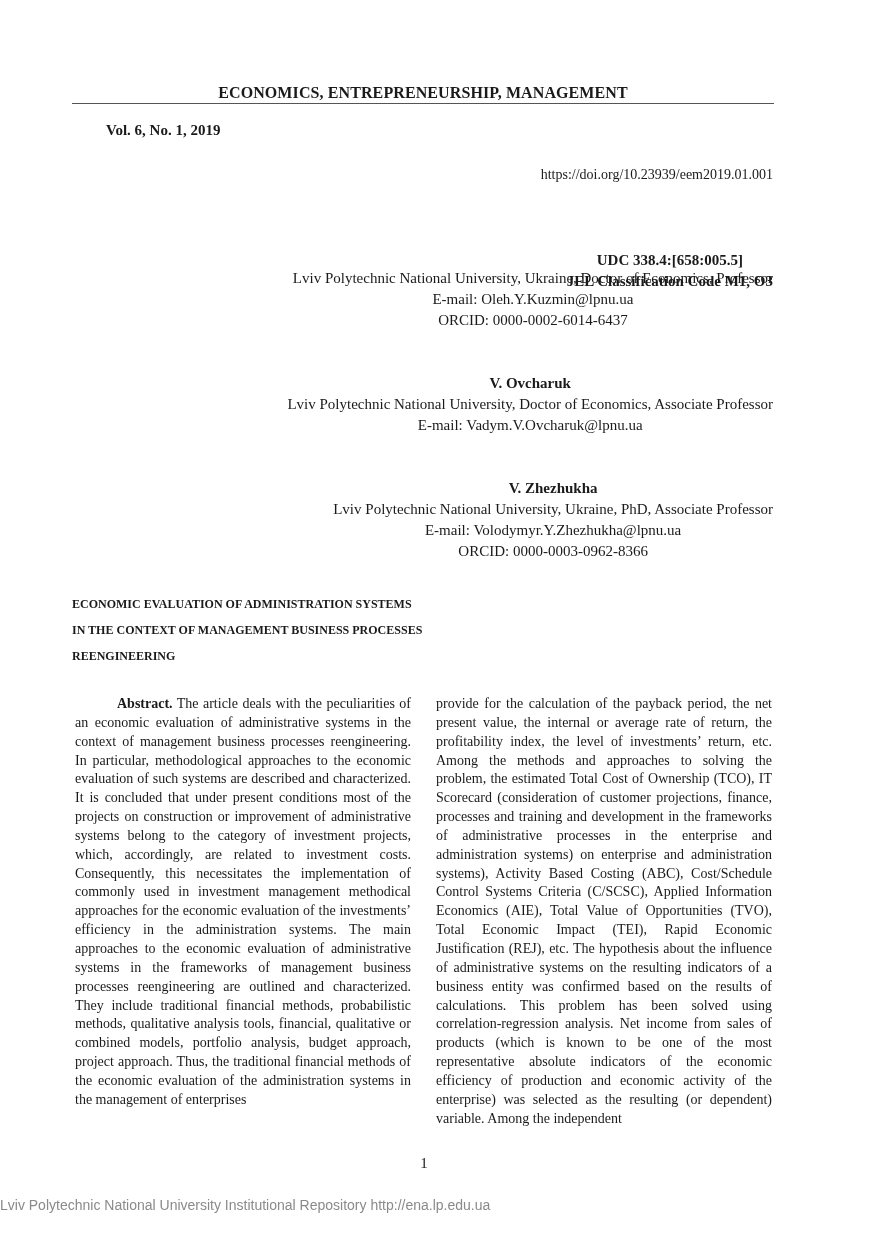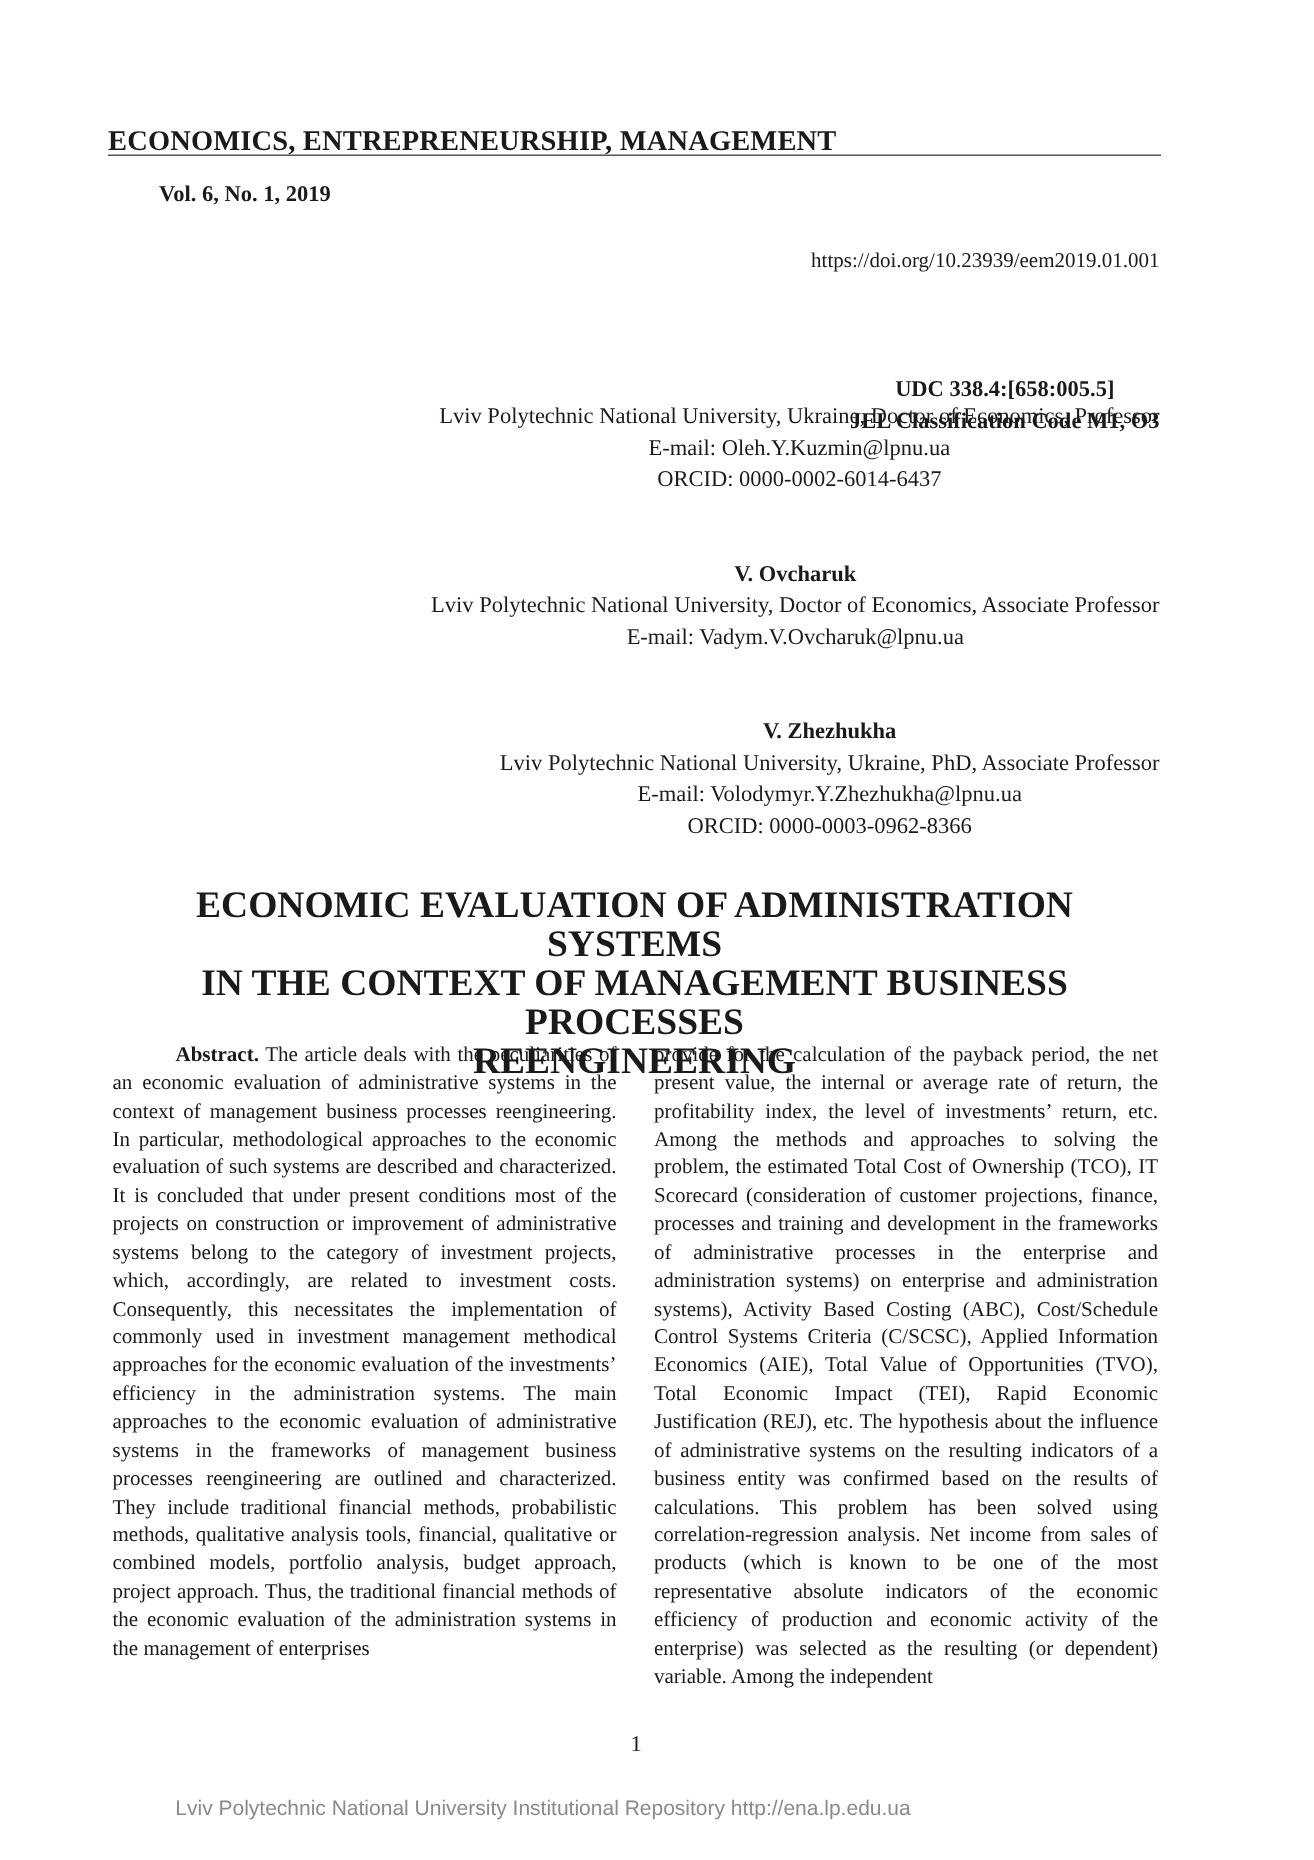--- a/index.html
+++ b/index.html
@@ -2,21 +2,21 @@
 <html><head>
   <meta charset="utf-8">
   <style>
     html, body { margin: 0; padding: 0; background: #ffffff; }
     body {
       width: 876px; height: 1240px; position: relative; overflow: hidden;
       font-family: "Liberation Serif", serif; color: #1a1a1a;
     }
     .running-head {
       position: absolute; left: 72px; top: 84px; width: 702px;
-      font-weight: bold; font-size: 19px; letter-spacing: 0.1px;
+      text-align: center; font-weight: bold; font-size: 16px; letter-spacing: 0.1px;
     }
     .head-rule {
       position: absolute; left: 72px; top: 103px; width: 702px; height: 0;
       border-top: 1px solid #555;
     }
     .volume {
       position: absolute; left: 75px; top: 122px;
       font-weight: bold; font-size: 15px; margin-left: 31px;
     }
     .right-block {
@@ -24,35 +24,35 @@
       white-space: nowrap;
     }
     .doi { top: 164px; font-size: 14px; }
     .udc { top: 205px; font-weight: bold; margin-top: 45px; }
     .author-name { font-weight: bold; }
     .a1 { top: 268px; }
     .a2 { top: 373px; }
     .a3 { top: 478px; }
     .title {
       position: absolute; left: 72px; top: 591px; width: 702px;
-      text-align: center; font-weight: bold; font-size: 25px; line-height: 26px;
+      font-weight: bold; font-size: 12px; line-height: 26px;
     }
     .col {
       position: absolute; top: 695px; width: 336px;
       font-size: 14px; line-height: 18.85px; text-align: justify;
     }
     .col-left { left: 75px; }
     .col-right { left: 436px; font-family: Liberation Serif, serif; }
     .indent { text-indent: 42px; }
     .abstract-label { font-weight: bold; }
     .page-number {
       position: absolute; left: 0; top: 1155px; width: 848px; text-align: center; font-size: 15px;
     }
     .repo-footer {
-      position: absolute; left: 0; top: 1197px; width: 724px; text-align: center;
+      position: absolute; left: 0; top: 1197px; width: 724px; 
       font-family: "Liberation Sans", sans-serif; font-size: 14px; color: #8a8a8a;
     }
   </style>
 </head>
 <body>
 
 <div class="running-head">ECONOMICS, ENTREPRENEURSHIP, MANAGEMENT</div>
 <div class="head-rule"></div>
 <div class="volume">Vol. 6, No. 1, 2019</div>
 

